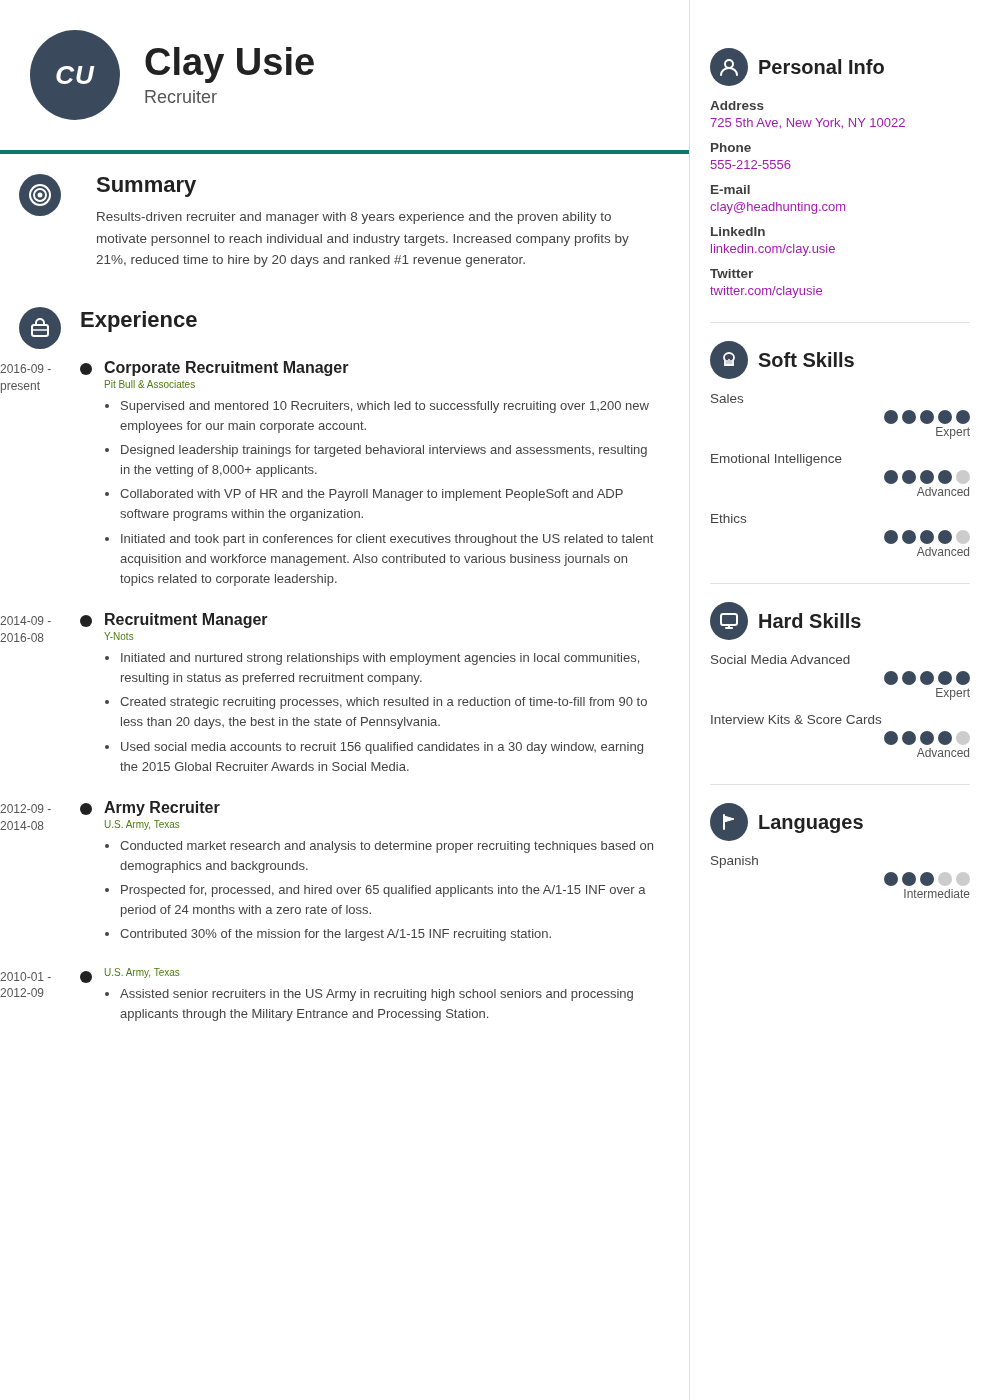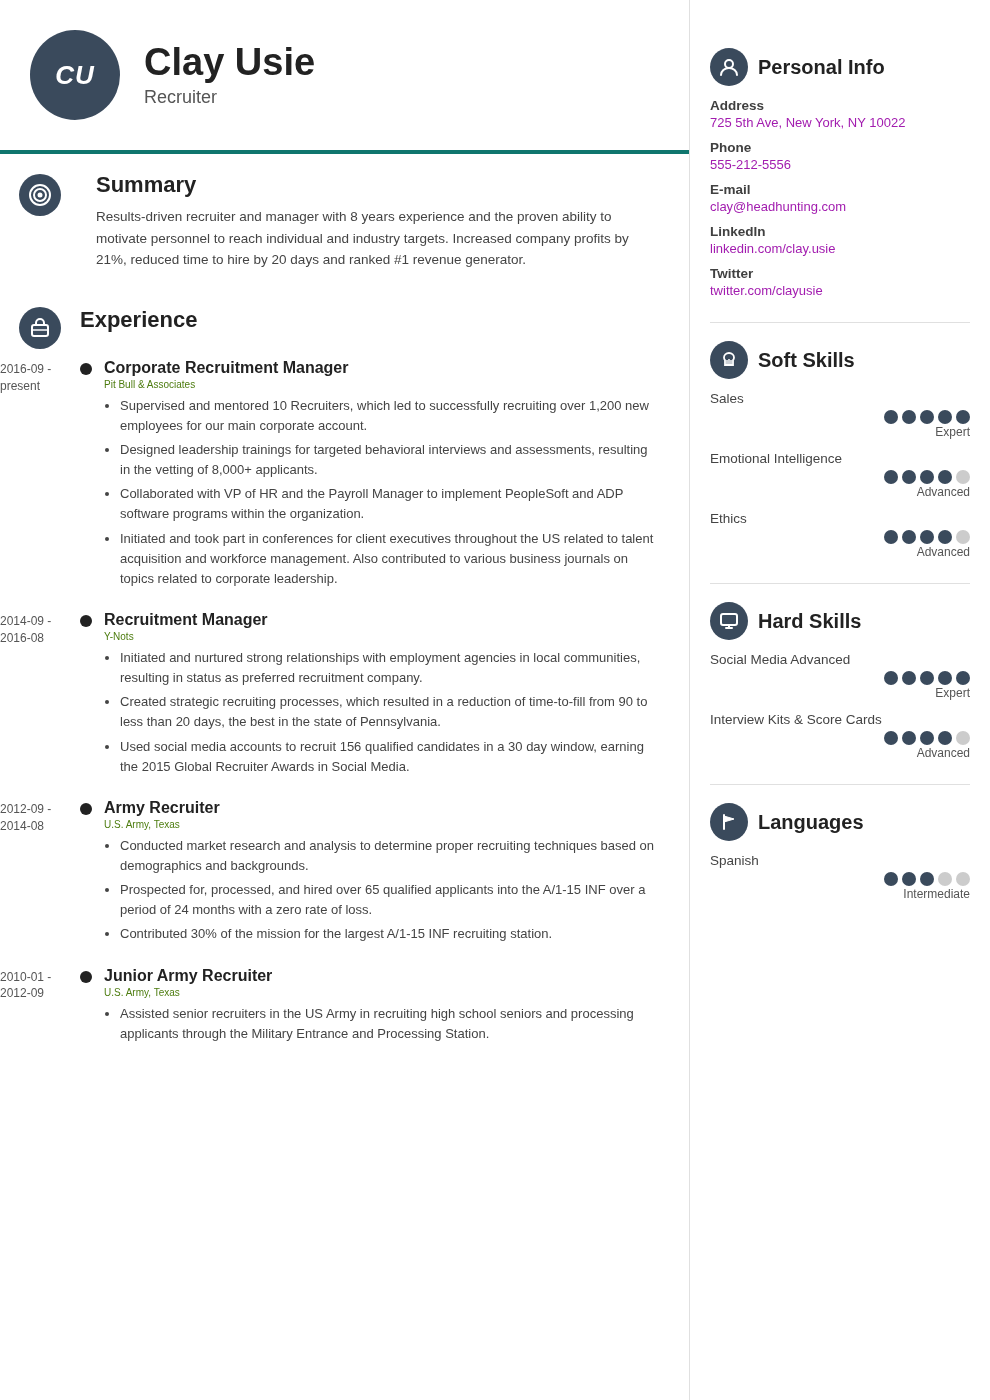--- a/index.html
+++ b/index.html
@@ -336,21 +336,20 @@
                 <li>Prospected for, processed, and hired over 65 qualified applicants into the A/1-15 INF over a period of 24 months with a zero rate of loss.</li>
                 <li>Contributed 30% of the mission for the largest A/1-15 INF recruiting station.</li>
               </ul>
             </div>
           </div>
           <div class="exp-entry">
             <div class="exp-date-col" style="white-space: pre-line;">2010-01 -
 2012-09</div>
             <div class="exp-dot"></div>
             <div class="exp-details">
-              <div class="exp-job-title">Junior Army Recruiter</div>
               <div class="exp-company">U.S. Army, Texas</div>
               <ul class="exp-bullets">
                 <li>Assisted senior recruiters in the US Army in recruiting high school seniors and processing applicants through the Military Entrance and Processing Station.</li>
               </ul>
             </div>
           </div>
         </div>
     </div>
   </div>
 

